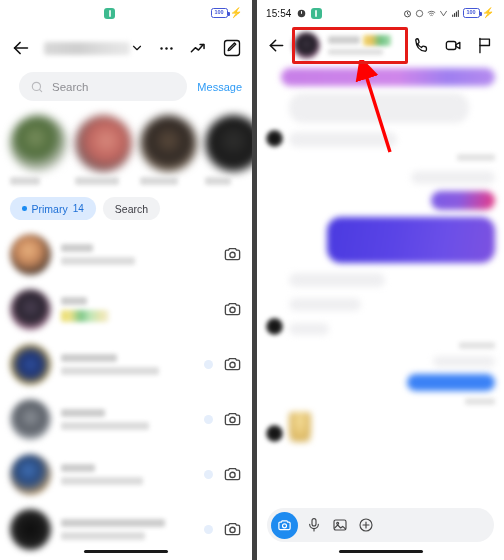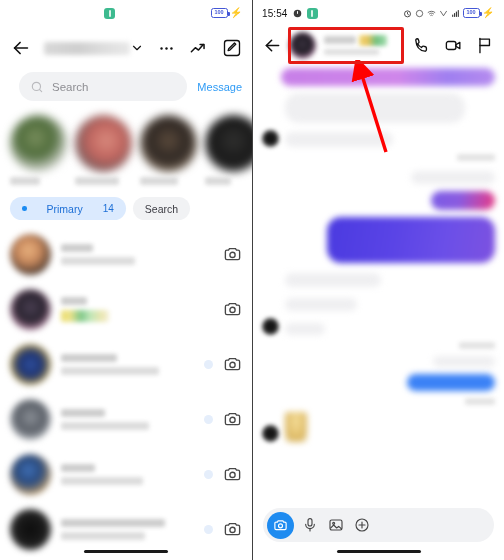--- a/index.html
+++ b/index.html
@@ -5,21 +5,21 @@
   * { box-sizing: border-box; margin: 0; padding: 0; }
   html, body {
     width: 504px; height: 560px;
     background: #ffffff;
     font-family: "Liberation Sans", sans-serif;
     overflow: hidden;
   }
   .screens { display: flex; width: 504px; height: 560px; position: relative; }
   .panel { position: relative; height: 560px; background: #fff; overflow: hidden; }
   .panel-left { width: 252px; }
-  .panel-right { width: 252px; border-left: 1px solid #404040; }
+  .panel-right { width: 252px; border-left: 5px solid #404040; }
 
   
   .statusbar {
     height: 26px; display: flex; align-items: center;
     padding: 0 9px; font-size: 9.5px; color: #1a1a1a;
   }
   .sb-left { display: flex; align-items: center; gap: 4px; flex: 0 0 auto; }
   .sb-mid { flex: 1 1 auto; display: flex; align-items: center; justify-content: center; gap: 4px; }
   .sb-right { display: flex; align-items: center; gap: 3px; flex: 0 0 auto; }
   .sb-time { font-size: 10px; letter-spacing: .1px; color: #111; }
@@ -81,21 +81,21 @@
   .story-name {
     margin-top: 5px; height: 8px; border-radius: 2px; background: #d9d9d9;
     filter: blur(2.2px); color: transparent; font-size: 8px; overflow: hidden;
   }
   .sn-w1 { width: 30px; } .sn-w2 { width: 44px; } .sn-w3 { width: 38px; } .sn-w4 { width: 26px; }
 
   
   .tabs { display: flex; gap: 7px; padding: 4px 10px 7px 10px; }
   .tab {
     height: 23px; border-radius: 12px; background: #f1f2f4;
-    display: flex; align-items: center; gap: 20px; padding: 0 12px;
+    display: flex; align-items: center; gap: 5px; padding: 0 12px;
     font-size: 10.5px; color: #3c3c43;
   }
   .tab.active { background: #dbeafe; color: #1d6fd6; }
   .tab .bdot { width: 4.5px; height: 4.5px; border-radius: 50%; background: #1d8bf1; flex: 0 0 auto; }
   .tab .tcount { color: #6b6b70; font-size: 10px; }
   .tab.active .tcount { color: #1d6fd6; }
 
   
   .chatlist { overflow: hidden; }
   .chatrow { display: flex; align-items: center; padding: 7px 10px; gap: 10px; }

